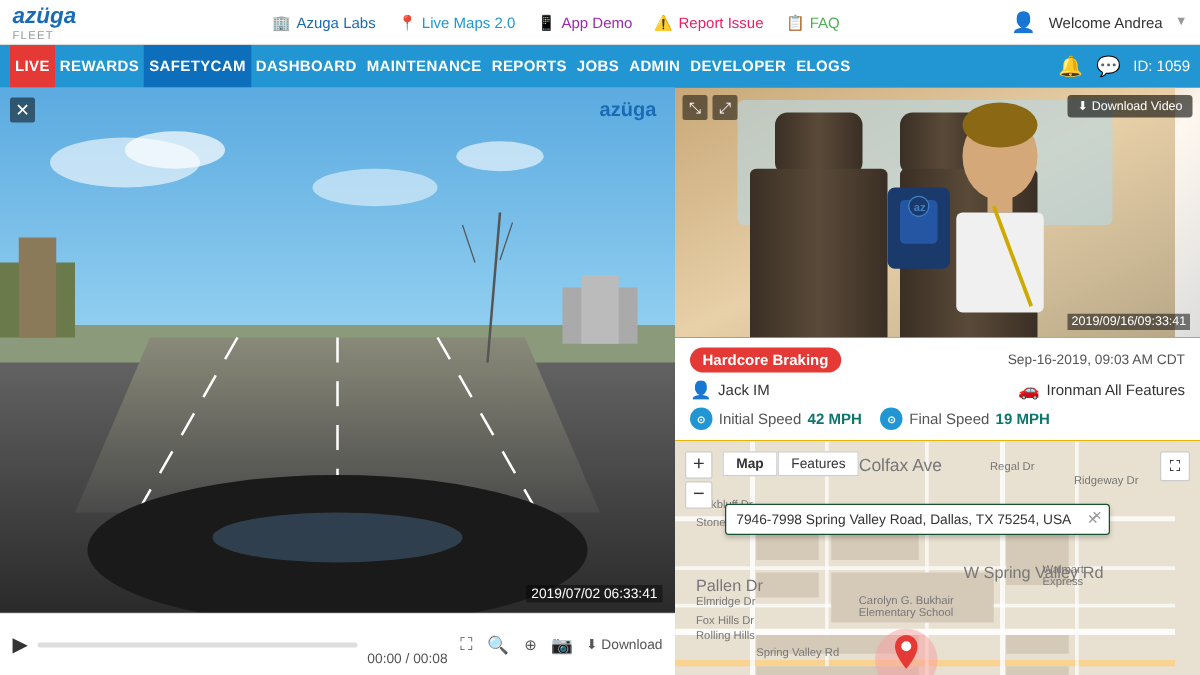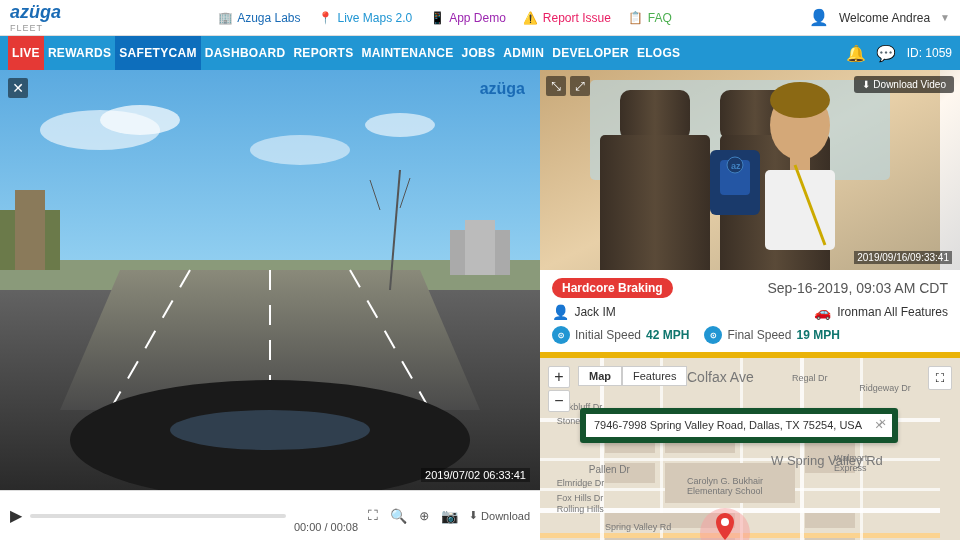--- a/index.html
+++ b/index.html
@@ -68,24 +68,24 @@
       background: linear-gradient(135deg, #8B7355 0%, #d4a877 30%, #c8b89a 50%, #fff8f0 70%, #ddd 100%);
       position: relative;
     }
     #cam-controls { position: absolute; top: 6px; right: 6px; display: flex; gap: 4px; }
     #download-video-btn { background: rgba(0,0,0,0.6); color: #fff; border: none; cursor: pointer; font-size: 10px; padding: 3px 8px; border-radius: 3px; display: flex; align-items: center; gap: 3px; }
     #cam-timestamp { position: absolute; bottom: 6px; right: 8px; color: #fff; font-size: 10px; background: rgba(0,0,0,0.5); padding: 1px 3px; }
     #cam-fullscreen-icons { position: absolute; top: 6px; left: 6px; display: flex; gap: 4px; }
     .cam-icon-btn { background: rgba(0,0,0,0.5); color: #fff; border: none; cursor: pointer; font-size: 12px; width: 20px; height: 20px; display: flex; align-items: center; justify-content: center; border-radius: 2px; }
 
     
-    #event-info { padding: 8px 12px; border-bottom: 6px solid #eab308; }
+    #event-info { padding: 8px 12px; border-bottom: 1px solid #eab308; }
     #event-header { display: flex; justify-content: space-between; align-items: center; margin-bottom: 6px; }
     #event-badge { background: #e53935; color: #fff; padding: 3px 10px; border-radius: 12px; font-size: 12px; font-weight: bold; }
-    #event-date { color: #555; font-size: 14px; }
+    #event-date { color: #555; font-size: 11px; }
     #event-details { display: flex; justify-content: space-between; margin-bottom: 6px; }
     .event-person, .event-vehicle { display: flex; align-items: center; gap: 5px; font-size: 12px; color: #333; }
     .person-icon, .car-icon { font-size: 14px; color: #777; }
     #event-speed { display: flex; align-items: center; gap: 15px; font-size: 12px; }
     .speed-item { display: flex; align-items: center; gap: 5px; }
     .speed-label { color: #555; }
     .speed-value { font-weight: bold; color: #0f766e; }
 
     
     #map-container { flex: 1; position: relative; }
@@ -96,21 +96,21 @@
     }
     
     #map-controls { position: absolute; top: 8px; left: 8px; display: flex; flex-direction: column; gap: 2px; z-index: 10; }
     .map-ctrl-btn { width: 22px; height: 22px; background: #fff; border: 1px solid #ccc; cursor: pointer; font-size: 16px; display: flex; align-items: center; justify-content: center; color: #333; border-radius: 2px; }
     #map-type-toggle { position: absolute; top: 8px; left: 38px; display: flex; z-index: 10; }
     .map-type-btn { padding: 3px 10px; font-size: 11px; cursor: pointer; border: 1px solid #ccc; background: #fff; color: #333; }
     .map-type-btn.active { background: #fff; font-weight: bold; }
     #map-fullscreen { position: absolute; top: 8px; right: 8px; z-index: 10; }
     .map-fs-btn { width: 24px; height: 24px; background: #fff; border: 1px solid #ccc; cursor: pointer; display: flex; align-items: center; justify-content: center; font-size: 12px; border-radius: 2px; }
     #location-popup {
-      position: absolute; top: 50px; left: 40px; background: #fff; border: 6px solid #14532d;
+      position: absolute; top: 50px; left: 40px; background: #fff; border: 1px solid #14532d;
       padding: 5px 8px; font-size: 11px; color: #333; border-radius: 3px; z-index: 10;
       box-shadow: 0 2px 4px rgba(0,0,0,0.2); white-space: nowrap;
     }
     #location-popup::after { content: '✕'; position: absolute; right: 5px; top: 3px; cursor: pointer; color: #999; font-size: 10px; }
 
     
     .speed-circle { 
       width: 18px; height: 18px; border-radius: 50%; 
       background: #2196d3; display: flex; align-items: center; justify-content: center; 
       font-size: 8px; color: #fff; font-weight: bold; 
@@ -167,22 +167,22 @@
     <span style="color:#333; font-size:12px; cursor:pointer;">Welcome Andrea</span>
     <span style="color:#999; font-size:10px;">▼</span>
   </div>
 </div>
 
 <div id="nav-bar">
   <div class="nav-item live">LIVE</div>
   <div class="nav-item">REWARDS</div>
   <div class="nav-item safetycam">SAFETYCAM</div>
   <div class="nav-item">DASHBOARD</div>
+  <div class="nav-item">MAINTENANCE</div>
   <div class="nav-item">REPORTS</div>
-  <div class="nav-item">MAINTENANCE</div>
   <div class="nav-item">JOBS</div>
   <div class="nav-item">ADMIN</div>
   <div class="nav-item">DEVELOPER</div>
   <div class="nav-item">ELOGS</div>
   <div id="nav-right">
     <span id="bell-icon">🔔</span>
     <span id="chat-icon">💬</span>
     <span id="id-badge">ID: 1059</span>
   </div>
 </div>
@@ -399,21 +399,21 @@
 
           <text x="65" y="172" fill="#777" font-size="9" font-family="Arial">Spring Valley Rd</text>
         </svg>
 
         <div style="position:absolute;top:8%;left:60%;font-size:9px;color:#777;">Regal Dr</div>
         <div style="position:absolute;top:6%;left:35%;font-size:14px;color:#777;">Colfax Ave</div>
         <div style="position:absolute;top:14%;left:76%;font-size:9px;color:#777;">Ridgeway Dr</div>
         <div style="position:absolute;top:24%;left:4%;font-size:9px;color:#777;">Oakbluff Dr</div>
         <div style="position:absolute;top:32%;left:4%;font-size:9px;color:#777;">Stonecrest Dr</div>
         <div style="position:absolute;top:52%;left:55%;font-size:13px;color:#777;white-space:nowrap;">W Spring Valley Rd</div>
-        <div style="position:absolute;top:58%;left:4%;font-size:10px;color:#777;white-space:nowrap;margin-left:32px;">Pallen Dr</div>
+        <div style="position:absolute;top:58%;left:4%;font-size:13px;color:#777;white-space:nowrap;">Pallen Dr</div>
         <div style="position:absolute;top:66%;left:4%;font-size:9px;color:#777;">Elmridge Dr</div>
         <div style="position:absolute;top:74%;left:4%;font-size:9px;color:#777;">Fox Hills Dr</div>
         <div style="position:absolute;top:80%;left:4%;font-size:9px;color:#777;">Rolling Hills</div>
         <div style="position:absolute;top:65%;left:35%;font-size:9px;color:#777;white-space:nowrap;">Carolyn G. Bukhair<br>Elementary School</div>
         <div style="position:absolute;top:52%;left:70%;font-size:9px;color:#777;white-space:nowrap;">Walmart<br>Express</div>
 
         <div id="location-popup">
           <span>7946-7998 Spring Valley Road, Dallas, TX 75254, USA</span>
           <span style="margin-left:10px;cursor:pointer;color:#999;font-size:11px;">✕</span>
         </div>

